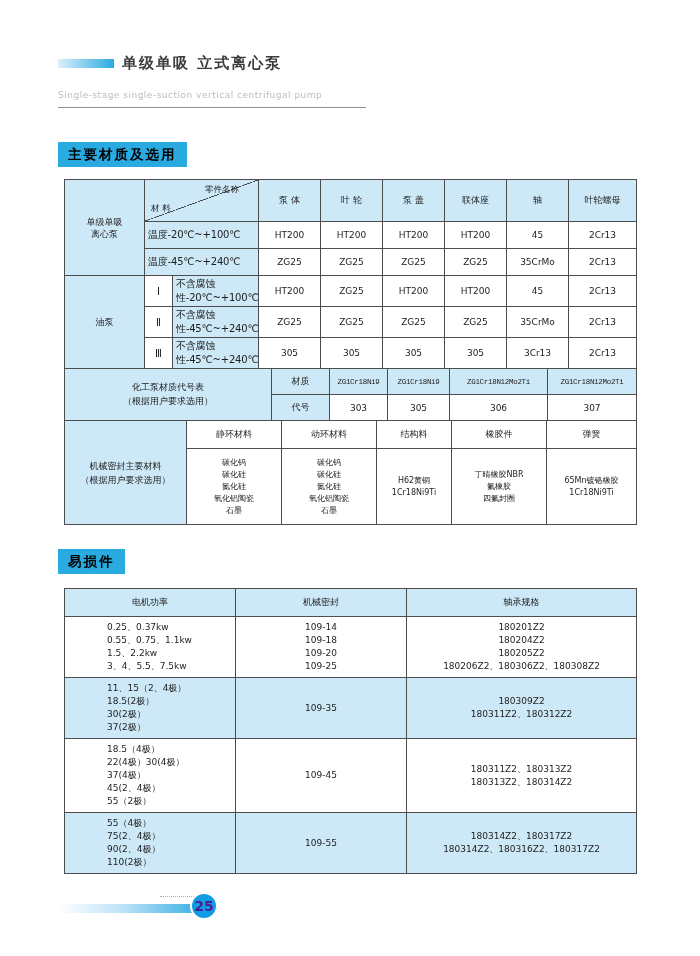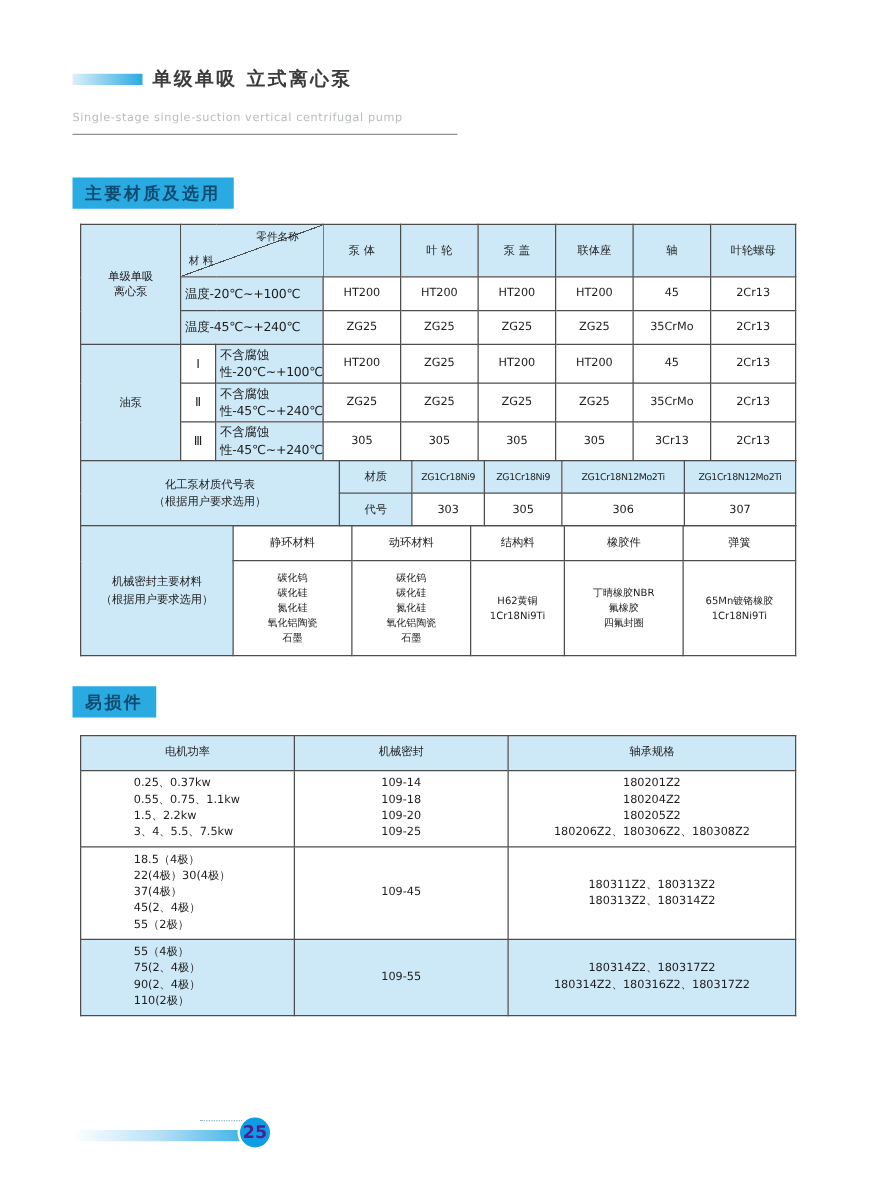--- a/index.html
+++ b/index.html
@@ -13,21 +13,21 @@
   
   .doc-header{margin:54px 58px 0 58px;position:relative;}
   .title-row{display:flex;align-items:center;}
   .title-bar{width:56px;height:9px;background:linear-gradient(to right,#ddeffa,#29abe2);margin-right:8px;}
   .title-cn{font-size:15px;font-weight:bold;color:#3c3c3c;letter-spacing:2px;}
   .subtitle-en{font-size:9px;color:#b9bcbe;margin-top:17px;letter-spacing:0.5px;}
   .header-rule{width:308px;height:0;border-top:1px solid #8f9499;margin-top:7px;}
 
   
   .section-tag{
-    display:inline-block;margin-left:58px;background:#29abe2;color:#0c4a6e;
+    display:inline-block;margin-left:58px;background:#29abe2;color:#000000;
     font-size:13.5px;font-weight:bold;letter-spacing:2px;padding:4px 10px 3px 10px;
   }
   .tag1{margin-top:34px;}
   .tag2{margin-top:24px;}
 
   
   table{border-collapse:collapse;table-layout:fixed;margin-left:64px;width:572px;}
   td{border:1px solid #4d4d4d;text-align:center;vertical-align:middle;
      font-size:9px;color:#1d1d1d;padding:1px 2px;overflow:hidden;}
   .blue{background:#cde8f6;}
@@ -163,21 +163,21 @@
   <table class="stack">
     <colgroup>
       <col style="width:207px">
         <col style="width:58px">
         <col style="width:58px">
       <col style="width:62px">
         <col style="width:98px">
         <col style="width:89px">
     </colgroup>
     <tbody>
-        <tr style="height:26px;">
+        <tr style="height:26px;font-family:Liberation Mono, monospace;">
       <td class="blue pre chem-label" rowspan="2">化工泵材质代号表
 （根据用户要求选用）</td>
       <td class="blue">材质</td>
       <td class="blue chem-val">ZG1Cr18Ni9</td>
       <td class="blue chem-val">ZG1Cr18Ni9</td>
       <td class="blue chem-val">ZG1Cr18N12Mo2Ti</td>
       <td class="blue chem-val">ZG1Cr18N12Mo2Ti</td>
     </tr>
     <tr style="height:26px;">
       <td class="blue">代号</td>
@@ -255,20 +255,29 @@
       <td class="pre">109-14
 109-18
 109-20
 109-25</td>
       <td class="pre">180201Z2
 180204Z2
 180205Z2
 180206Z2、180306Z2、180308Z2</td>
     </tr>
     <tr>
+      <td class="blue pre power">11、15（2、4极）
+18.5(2极）
+30(2极）
+37(2极）</td>
+      <td class="blue pre">109-35</td>
+      <td class="blue pre">180309Z2
+180311Z2、180312Z2</td>
+    </tr>
+    <tr>
       <td class="pre power">18.5（4极）
 22(4极）30(4极）
 37(4极）
 45(2、4极）
 55（2极）</td>
       <td class="pre">109-45</td>
       <td class="pre">180311Z2、180313Z2
 180313Z2、180314Z2</td>
     </tr>
     <tr>

